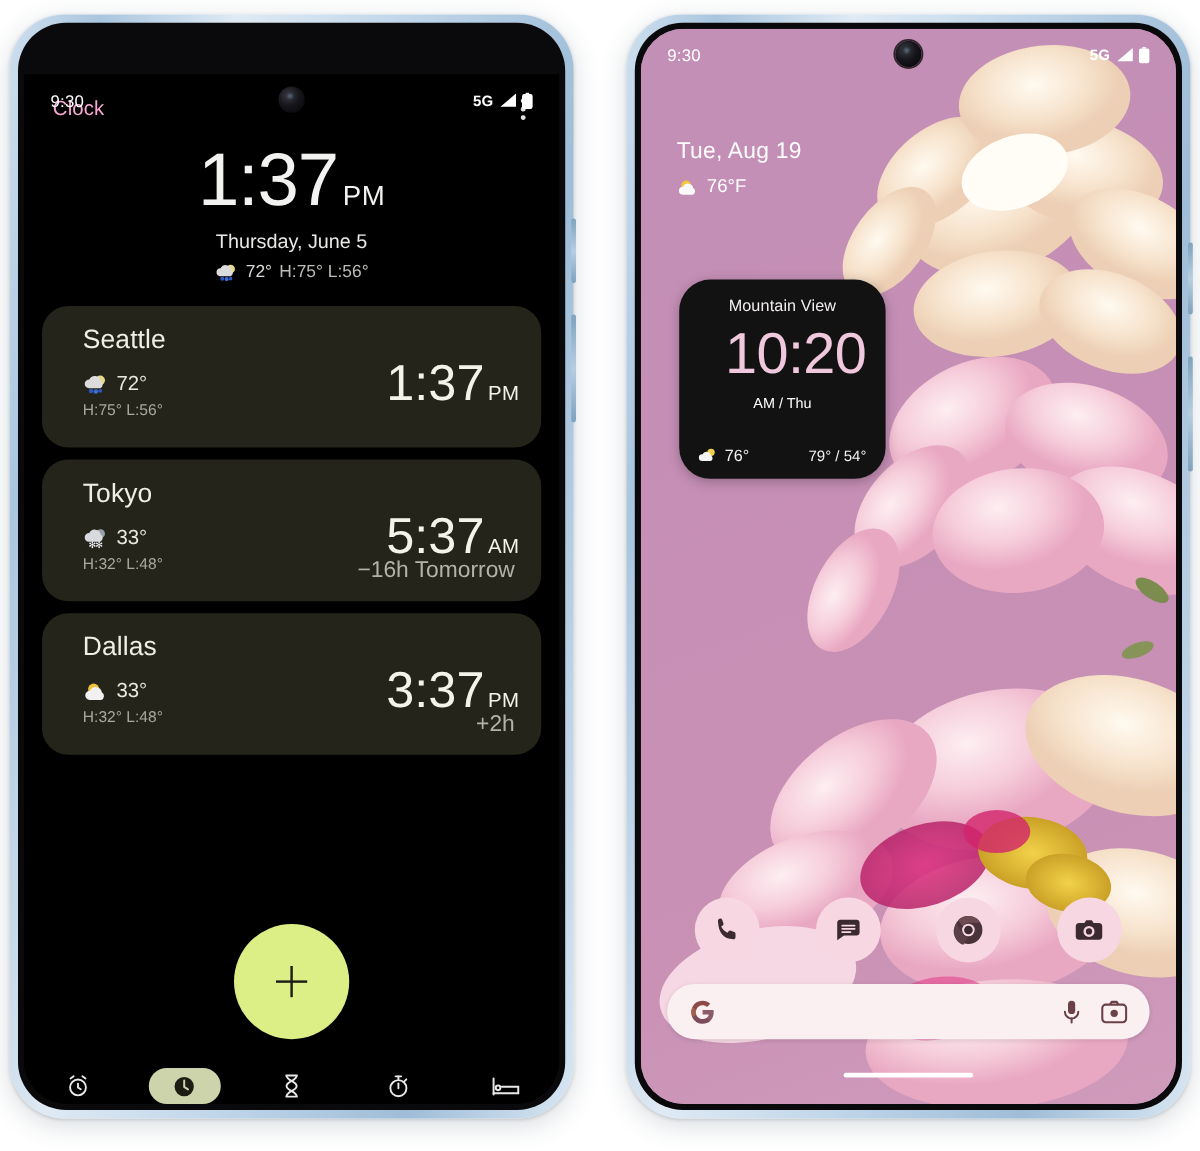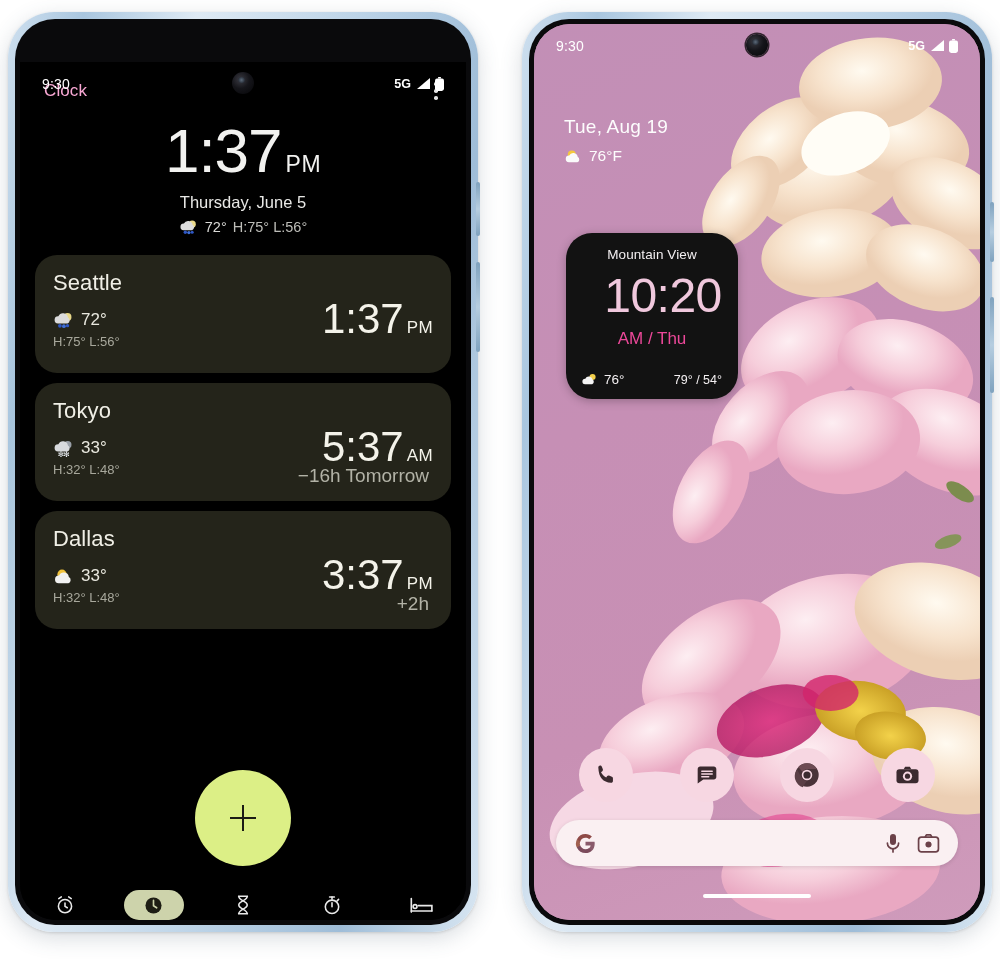--- a/index.html
+++ b/index.html
@@ -93,21 +93,21 @@
   .bigweather {
     margin-top: 7px; display:flex; align-items:center; justify-content:center; gap:6px;
     color:#d9d9d6; font-size: 14.5px;
   }
   .bigweather .hl { color:#bdbdb8; }
 
   .cards { padding: 10px 15px 0 15px; display:flex; flex-direction:column; gap:10px; margin-top:10px; }
   .citycard {
     background:#24241a;
     border-radius: 22px;
-    padding: 15px 18px 14px 18px;
+    padding: 15px 18px 14px 34px;
     position: relative;
     min-height: 118px;
   }
   .citycard .cname { color:#f0efe6; font-size: 22px; font-weight: 400; letter-spacing:.1px; }
   .citycard .row2 { display:flex; align-items:center; gap:6px; margin-top: 14px; }
   .citycard .temp { color:#e9e8df; font-size: 17px; }
   .citycard .hl { color:#a8a89c; font-size: 13px; margin-top: 4px; }
   .citytime {
     position:absolute; right: 18px; bottom: 33px;
     color:#f4f3ea; font-weight: 300; font-size: 42px; line-height:1;
@@ -163,21 +163,21 @@
     position:absolute; top: 209px; left: 32px;
     width: 172px; height: 166px;
     background:#121212; border-radius: 26px;
     z-index: 12;
     display:flex; flex-direction:column; align-items:center;
     padding: 14px 10px 10px 10px;
     box-shadow:0 2px 10px rgba(0,0,0,.25);
   }
   .w-city { color:#f2eef0; font-size: 13.5px; letter-spacing:.1px; }
   .w-time { color:#f0c8dd; font-size: 48px; font-weight: 400; line-height:1.08; margin-top: 8px; letter-spacing:-.5px;margin-left:22px; }
-  .w-ampm { color:#ec4899; font-size: 17px; margin-top: 7px; }
+  .w-ampm { color:#ffffff; font-size: 12px; margin-top: 7px; }
   .w-bottom {
     margin-top: auto; width:100%;
     display:flex; align-items:flex-end; justify-content:space-between;
     padding: 0 6px 2px 6px;
   }
   .w-now { display:flex; align-items:center; gap:5px; color:#f3eff1; font-size: 13.5px; }
   .w-hl { color:#f3eff1; font-size: 12.5px; }
 
   .dock {
     position:absolute; left:0; right:0; bottom: 118px;

